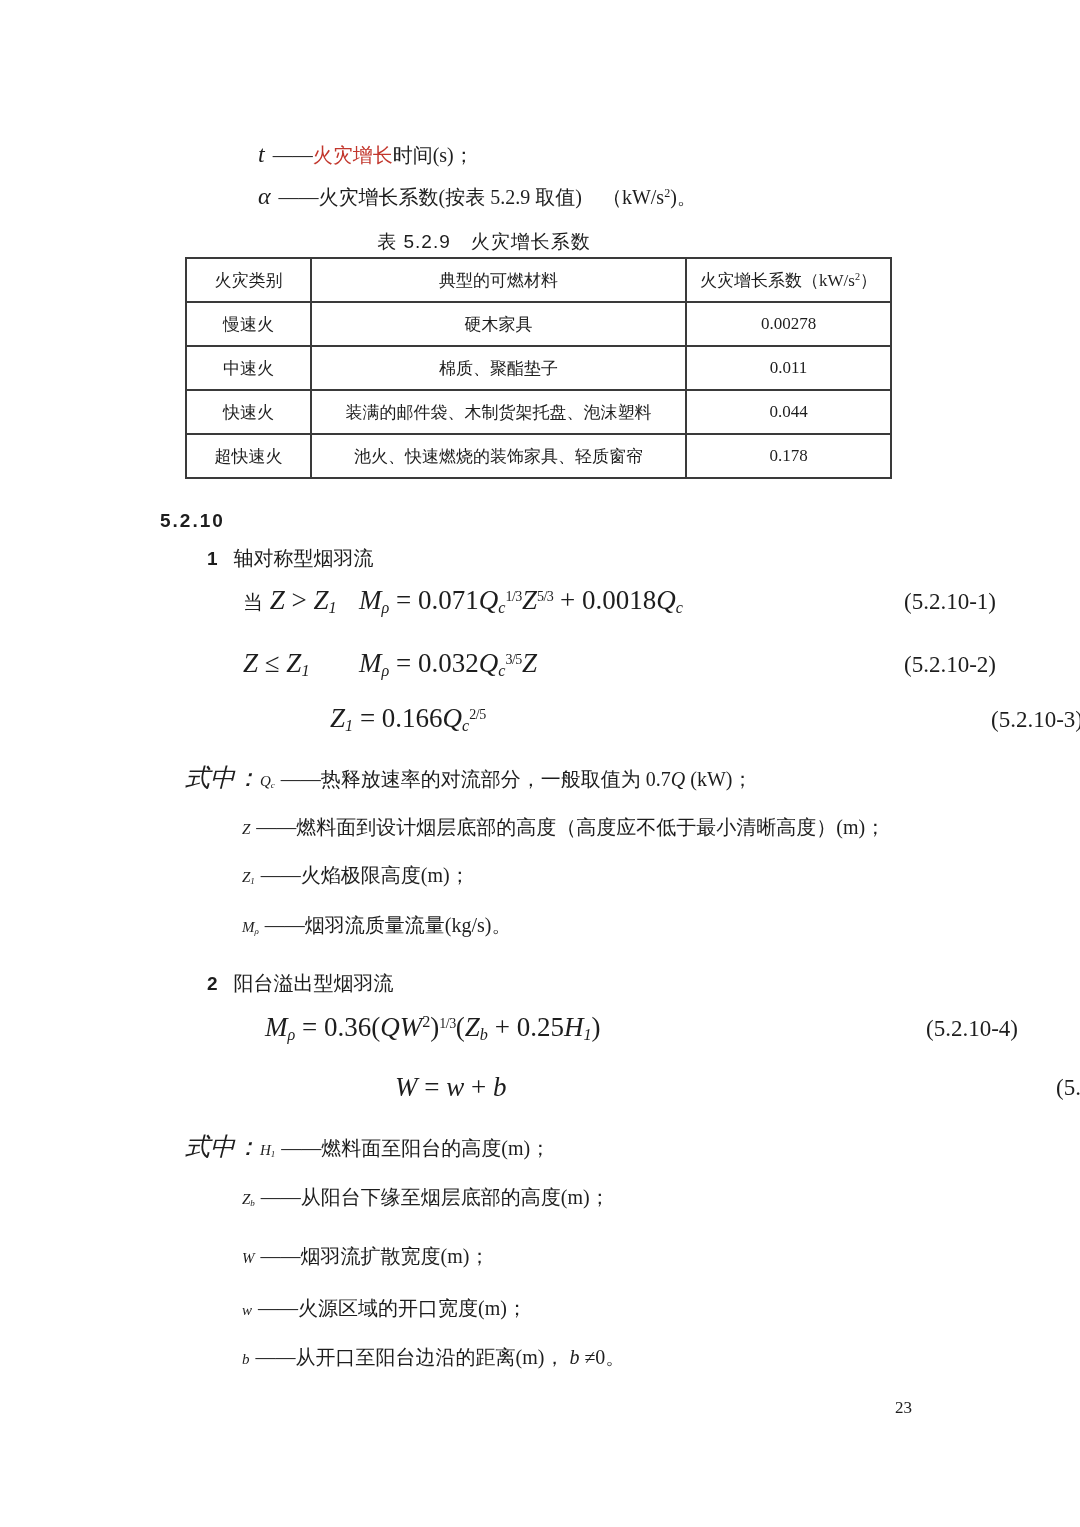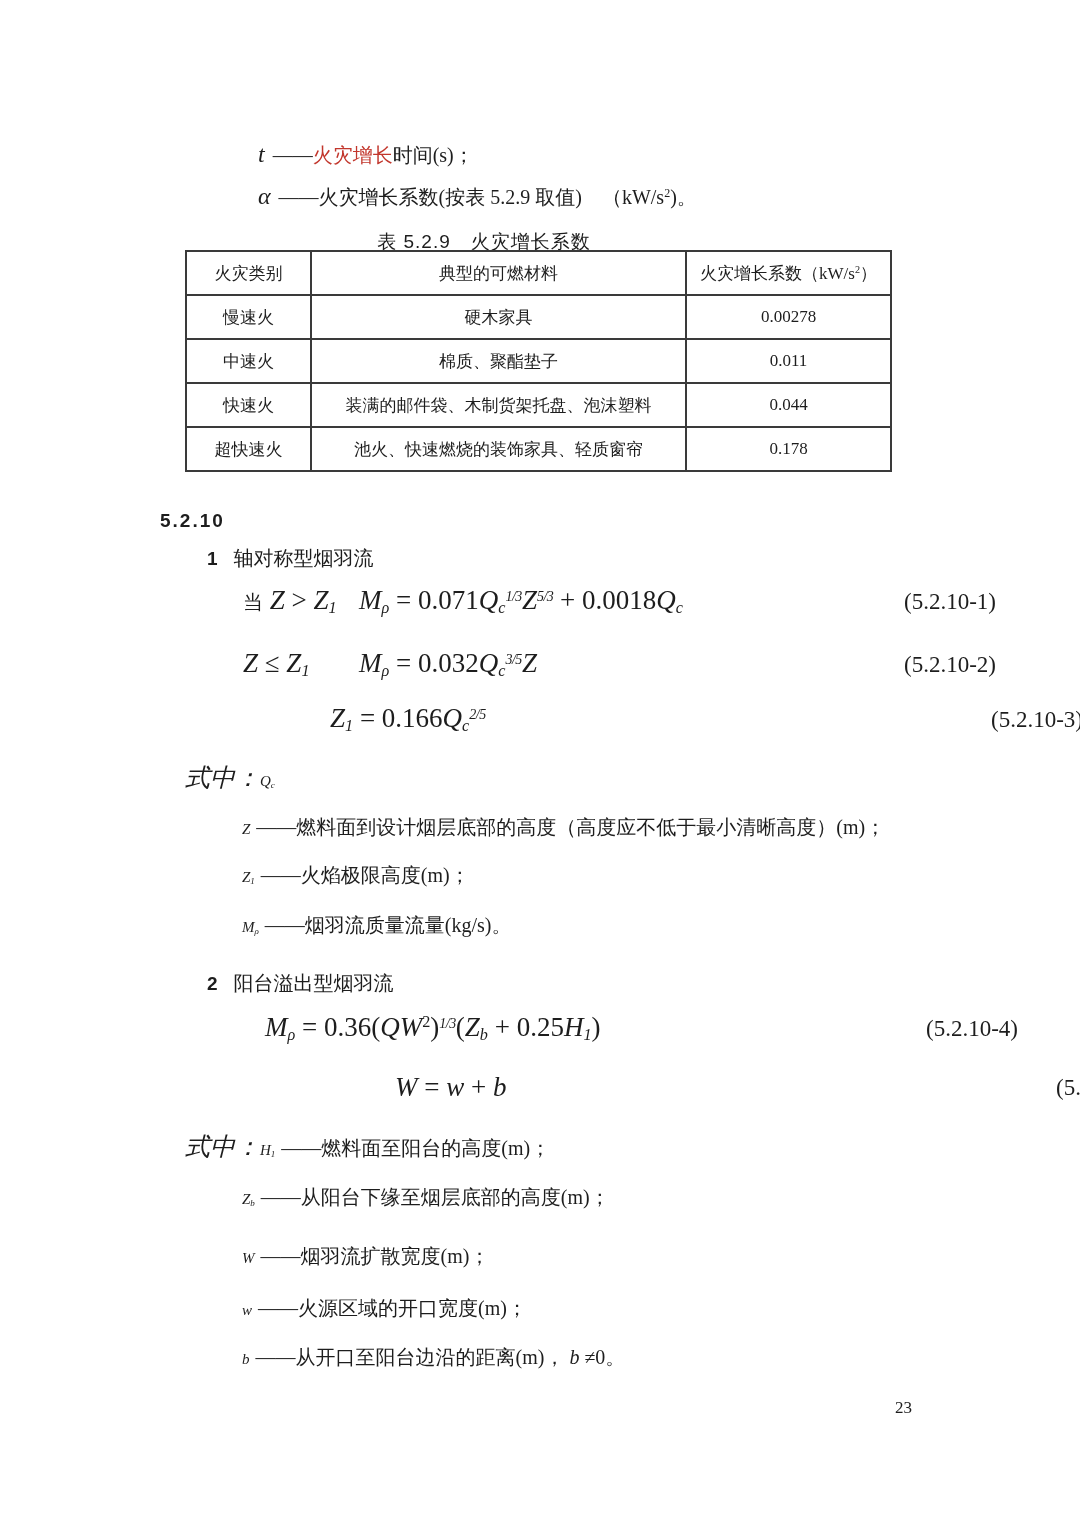--- a/index.html
+++ b/index.html
@@ -13,21 +13,21 @@
     overflow:hidden;
   }
   .abs{position:absolute;}
 
   
   .seg-r{font-style:normal;}
   .seg-cn{font-style:normal;}
   .seg-i{font-style:italic;}
   .seg-sub{font-size:0.60em;font-style:italic;vertical-align:-0.25em;}
   .seg-sup{font-size:0.60em;vertical-align:0.55em;}
-  .seg-frac{font-size:0.52em;font-style:italic;vertical-align:0.60em;letter-spacing:-0.5px;}
+  .seg-frac{font-size:0.52em;vertical-align:0.60em;letter-spacing:-0.5px;}
   .seg-red{color:#c2362c;font-style:normal;}
 
   
   .topdef{left:258px;font-size:20px;display:flex;align-items:baseline;}
   .topdef .sym{font-size:24px;font-style:italic;margin-right:8px;}
 
   
   .tbl-title{
     left:134px;width:700px;text-align:center;
     font-family:"Liberation Sans","DejaVu Sans",sans-serif;
@@ -80,21 +80,21 @@
     <span class="sym"><span class="seg-i">t</span></span>
     <span class="desc"><span class="seg-r">——</span><span class="seg-red">火灾增长</span><span class="seg-r">时间(s)；</span></span>
   </div>
   <div class="abs topdef" style="top:183px">
     <span class="sym"><span class="seg-i">α</span></span>
     <span class="desc"><span class="seg-r">——火灾增长系数(按表 5.2.9 取值)　（kW/s</span><span class="seg-sup">2</span><span class="seg-r">)。</span></span>
   </div>
 
   <div class="abs tbl-title" style="top:229px">表 5.2.9　火灾增长系数</div>
 
-  <table class="growth abs" style="top:250px">
+  <table class="growth abs" style="top:257px">
     <colgroup>
         <col style="width:125px">
         <col style="width:375px">
         <col style="width:205px">
       </colgroup>
     <tbody>
       <tr>
         <td>火灾类别</td>
         <td>典型的可燃材料</td>
         <td><span class="seg-r">火灾增长系数（kW/s</span><span class="seg-sup">2</span><span class="seg-r">）</span></td>
@@ -142,20 +142,21 @@
     <span class="eqlabel">(5.2.10-2)</span>
   </div>
   <div class="abs eq eq-f3" style="top:703px">
     <span class="body"><span class="seg-i">Z</span><span class="seg-sub">1</span><span class="seg-r"> = 0.166</span><span class="seg-i">Q</span><span class="seg-sub">c</span><span class="seg-frac">2/5</span></span>
     <span class="eqlabel">(5.2.10-3)</span>
   </div>
 
   <div class="abs def" style="left:185px;top:761px">
     <span class="prefix">式中：</span>
     <span class="sym"><span class="seg-i">Q</span><span class="seg-sub">c</span></span>
+    <span class="desc"><span class="seg-r">——热释放速率的对流部分，一般取值为 0.7</span><span class="seg-i">Q</span><span class="seg-r"> (kW)；</span></span>
   </div>
   <div class="abs def" style="left:242px;top:814px">
     <span class="sym"><span class="seg-i">Z</span></span>
     <span class="desc"><span class="seg-r">——燃料面到设计烟层底部的高度（高度应不低于最小清晰高度）(m)；</span></span>
   </div>
   <div class="abs def" style="left:242px;top:862px">
     <span class="sym"><span class="seg-i">Z</span><span class="seg-sub">1</span></span>
     <span class="desc"><span class="seg-r">——火焰极限高度(m)；</span></span>
   </div>
   <div class="abs def" style="left:242px;top:912px">

